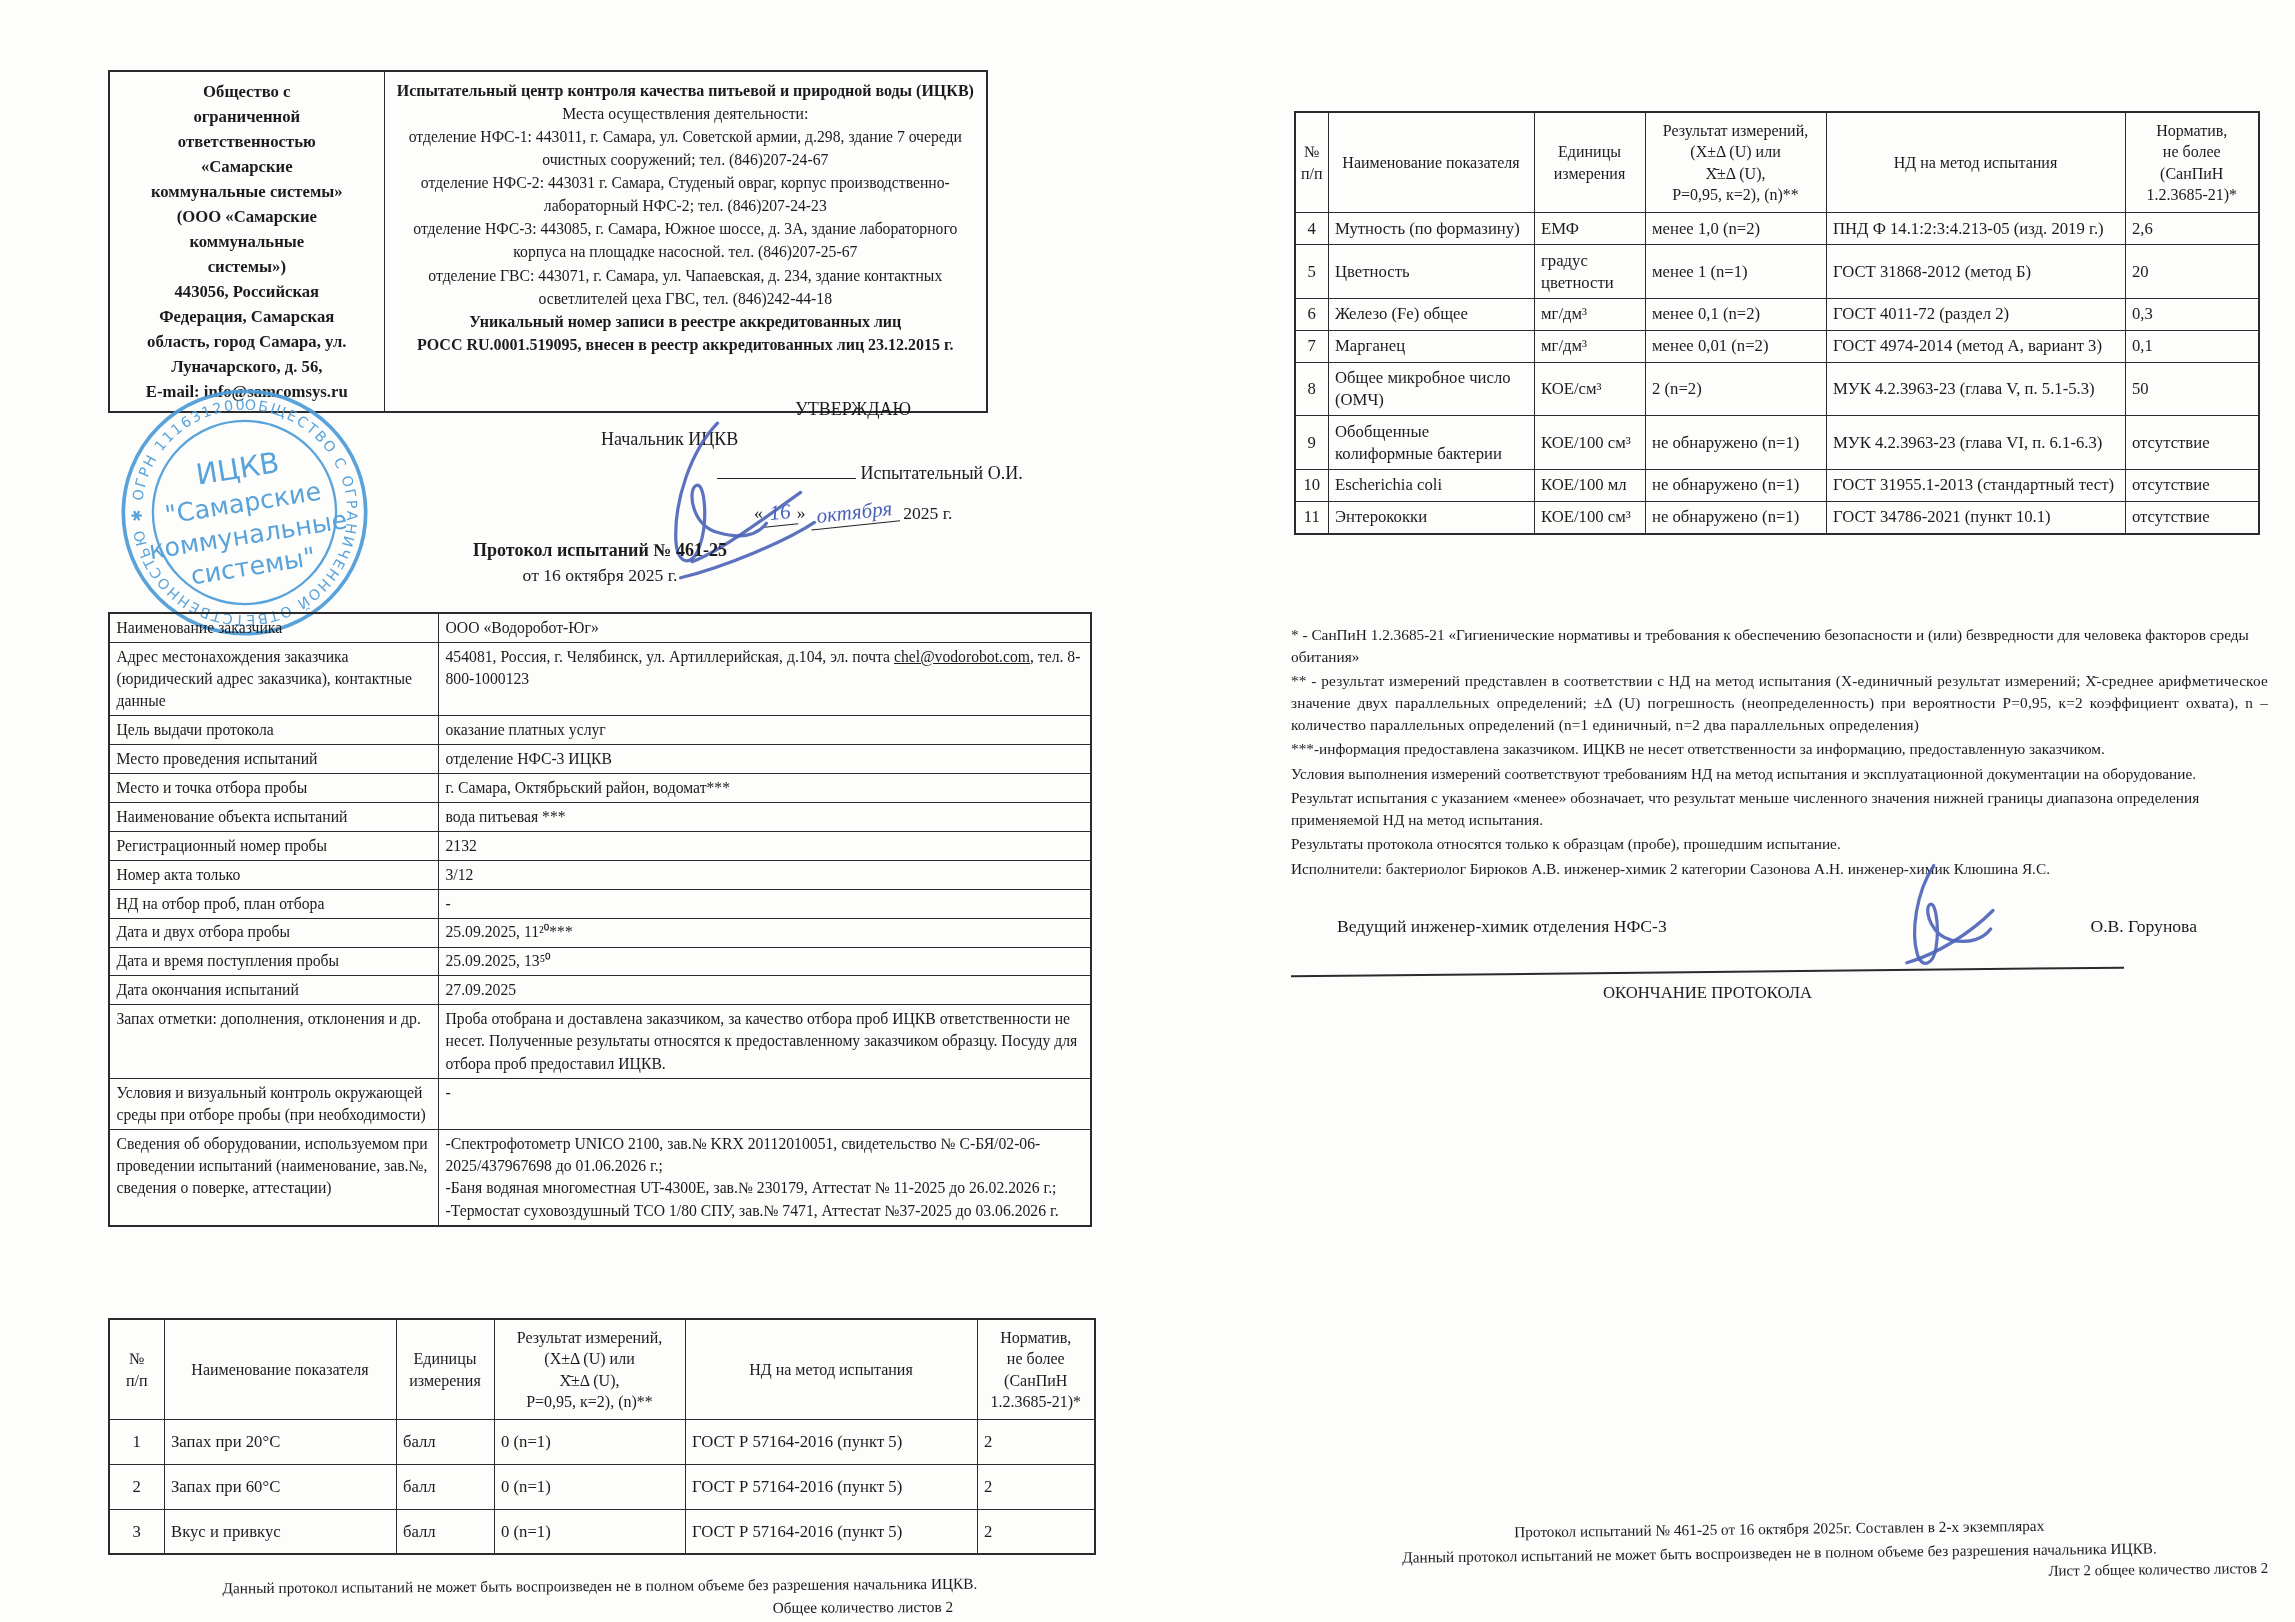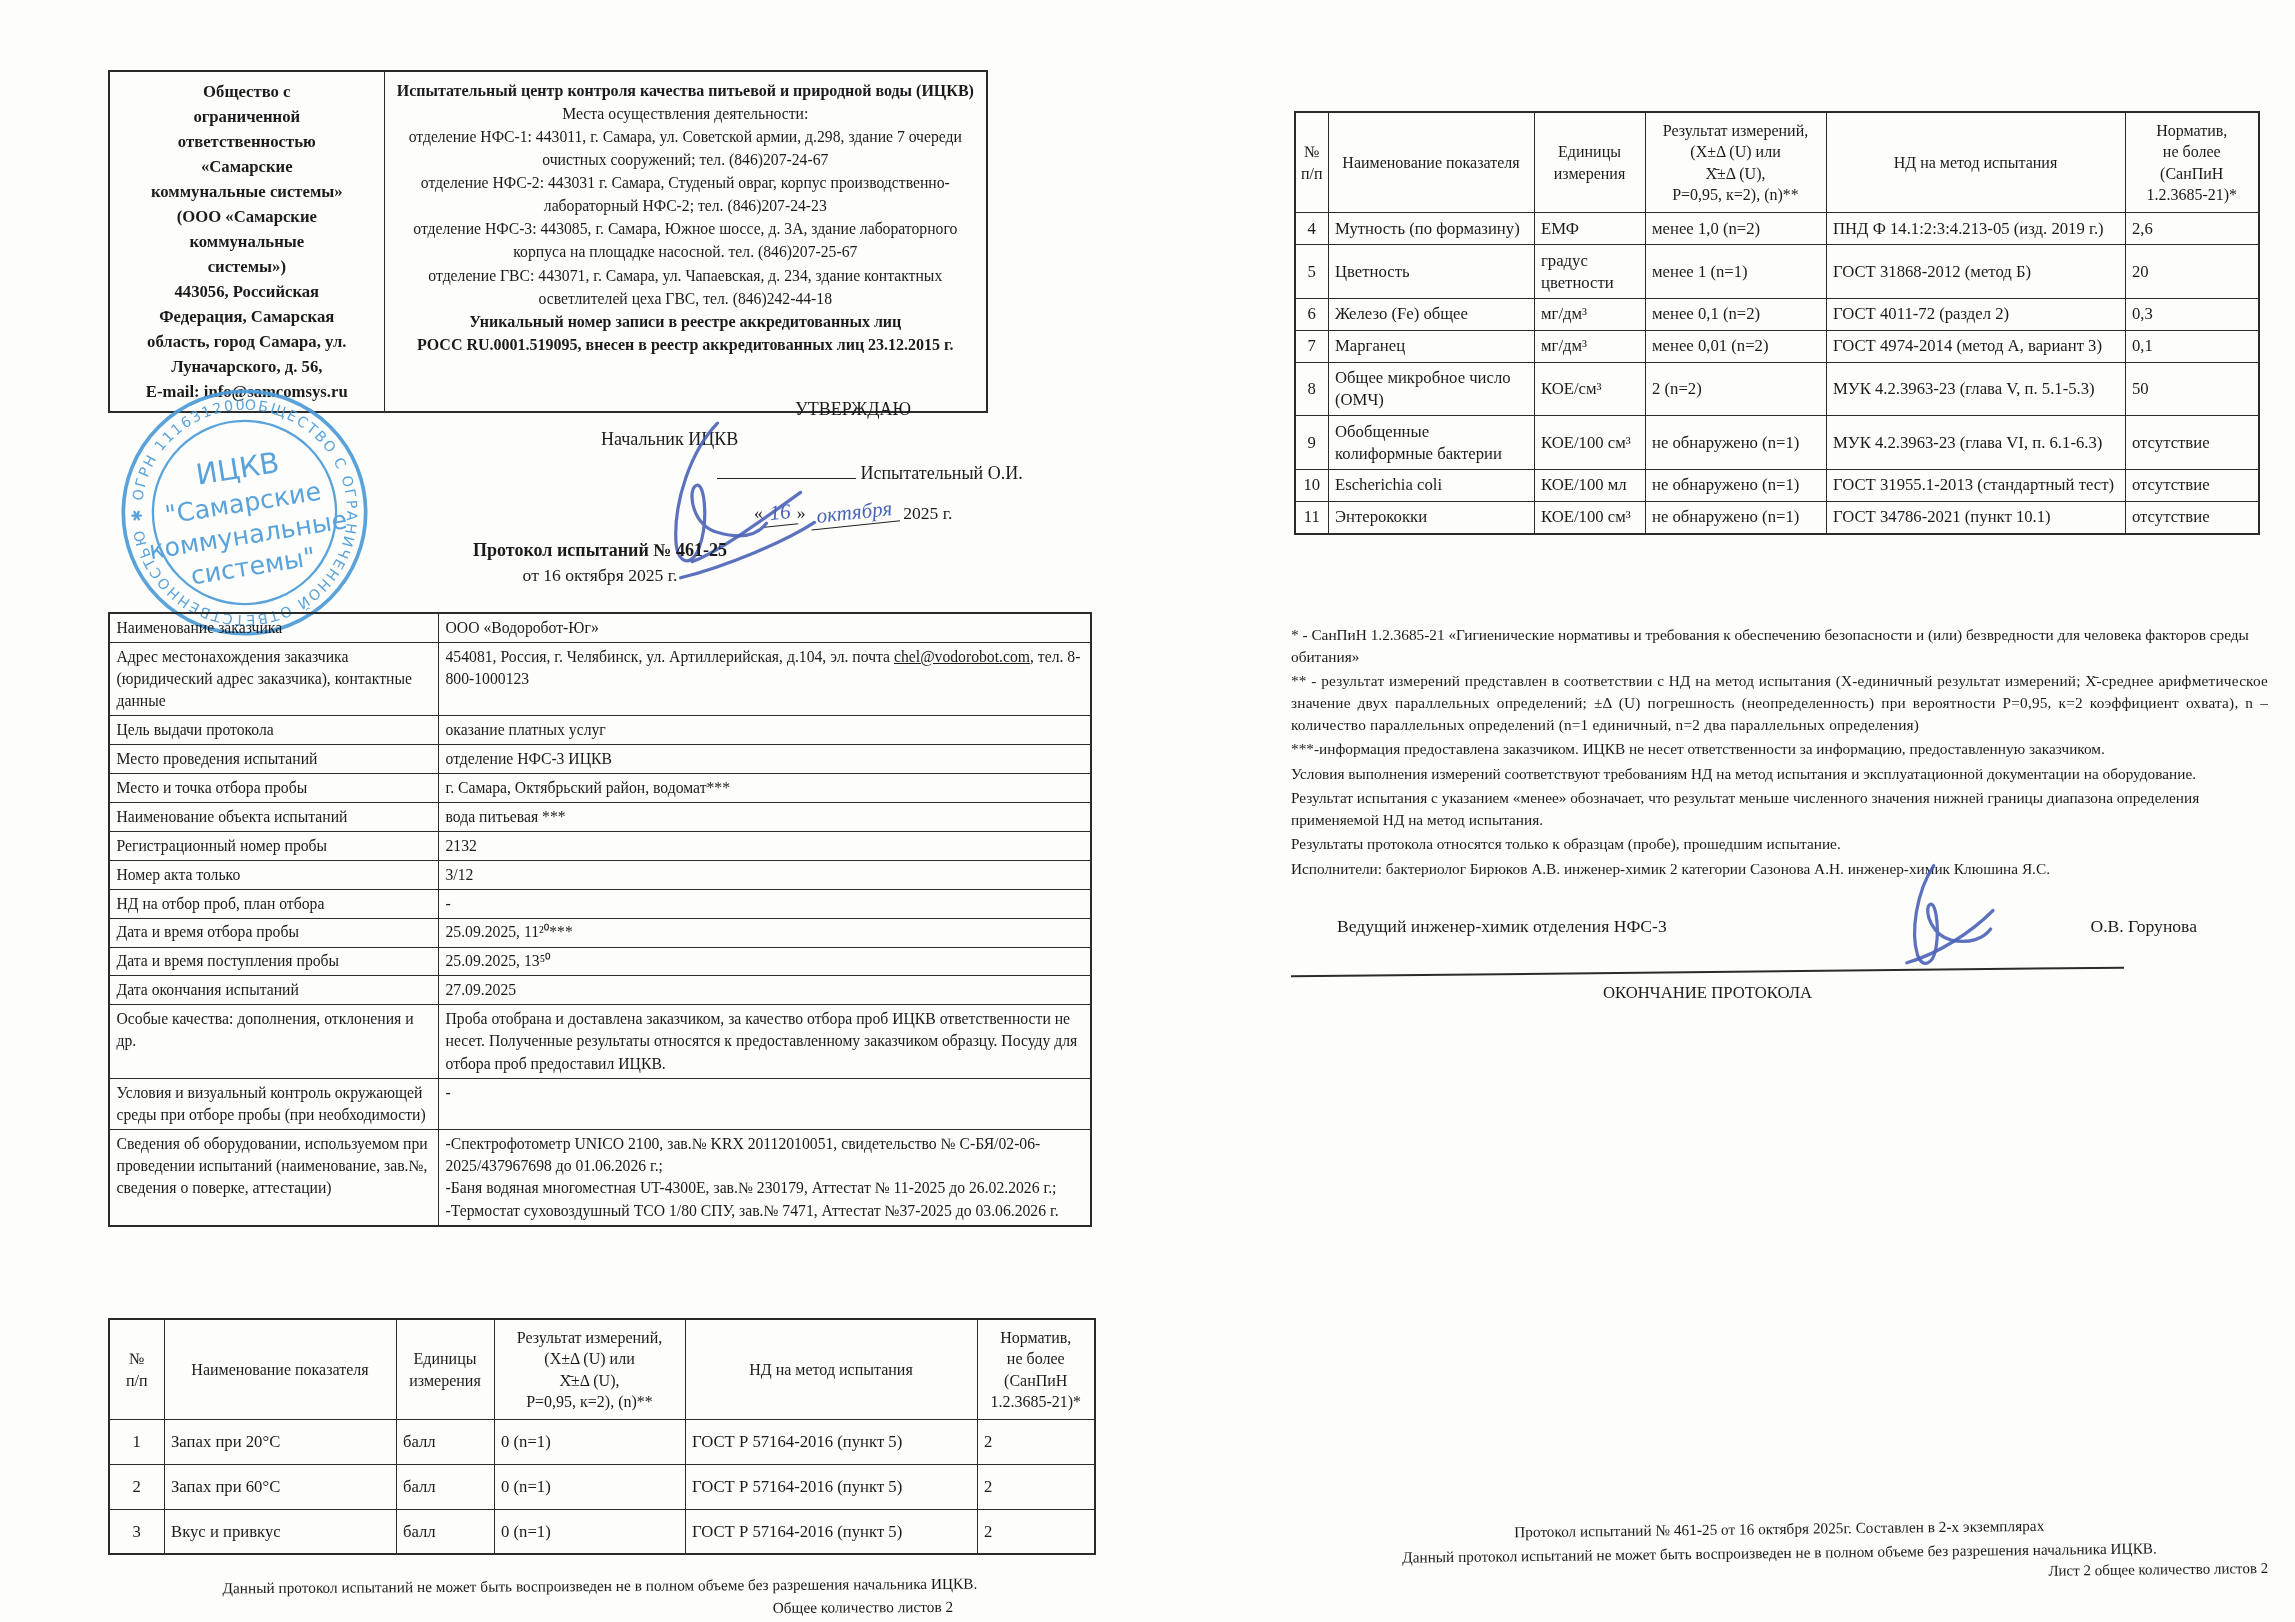--- a/index.html
+++ b/index.html
@@ -177,33 +177,33 @@
   </tr>
   <tr>
     <td class="lbl">Номер акта только</td>
     <td class="val">3/12</td>
   </tr>
   <tr>
     <td class="lbl">НД на отбор проб, план отбора</td>
     <td class="val">-</td>
   </tr>
   <tr>
-    <td class="lbl">Дата и время отбора пробы</td>
+    <td class="lbl">Дата и двух отбора пробы</td>
     <td class="val">25.09.2025, 11²⁰***</td>
   </tr>
   <tr>
     <td class="lbl">Дата и время поступления пробы</td>
     <td class="val">25.09.2025, 13⁵⁰</td>
   </tr>
   <tr>
     <td class="lbl">Дата окончания испытаний</td>
     <td class="val">27.09.2025</td>
   </tr>
   <tr>
-    <td class="lbl">Особые качества: дополнения, отклонения и др.</td>
+    <td class="lbl">Запах отметки: дополнения, отклонения и др.</td>
     <td class="val">Проба отобрана и доставлена заказчиком, за качество отбора проб ИЦКВ ответственности не несет. Полученные результаты относятся к предоставленному заказчиком образцу. Посуду для отбора проб предоставил ИЦКВ.</td>
   </tr>
   <tr>
     <td class="lbl">Условия и визуальный контроль окружающей среды при отборе пробы (при необходимости)</td>
     <td class="val">-</td>
   </tr>
   <tr>
     <td class="lbl">Сведения об оборудовании, используемом при проведении испытаний (наименование, зав.№, сведения о поверке, аттестации)</td>
     <td class="val">-Спектрофотометр UNICO 2100, зав.№ KRX 20112010051, свидетельство № С-БЯ/02-06-2025/437967698 до 01.06.2026 г.;
 -Баня водяная многоместная UT-4300E, зав.№ 230179,  Аттестат № 11-2025 до 26.02.2026 г.;

